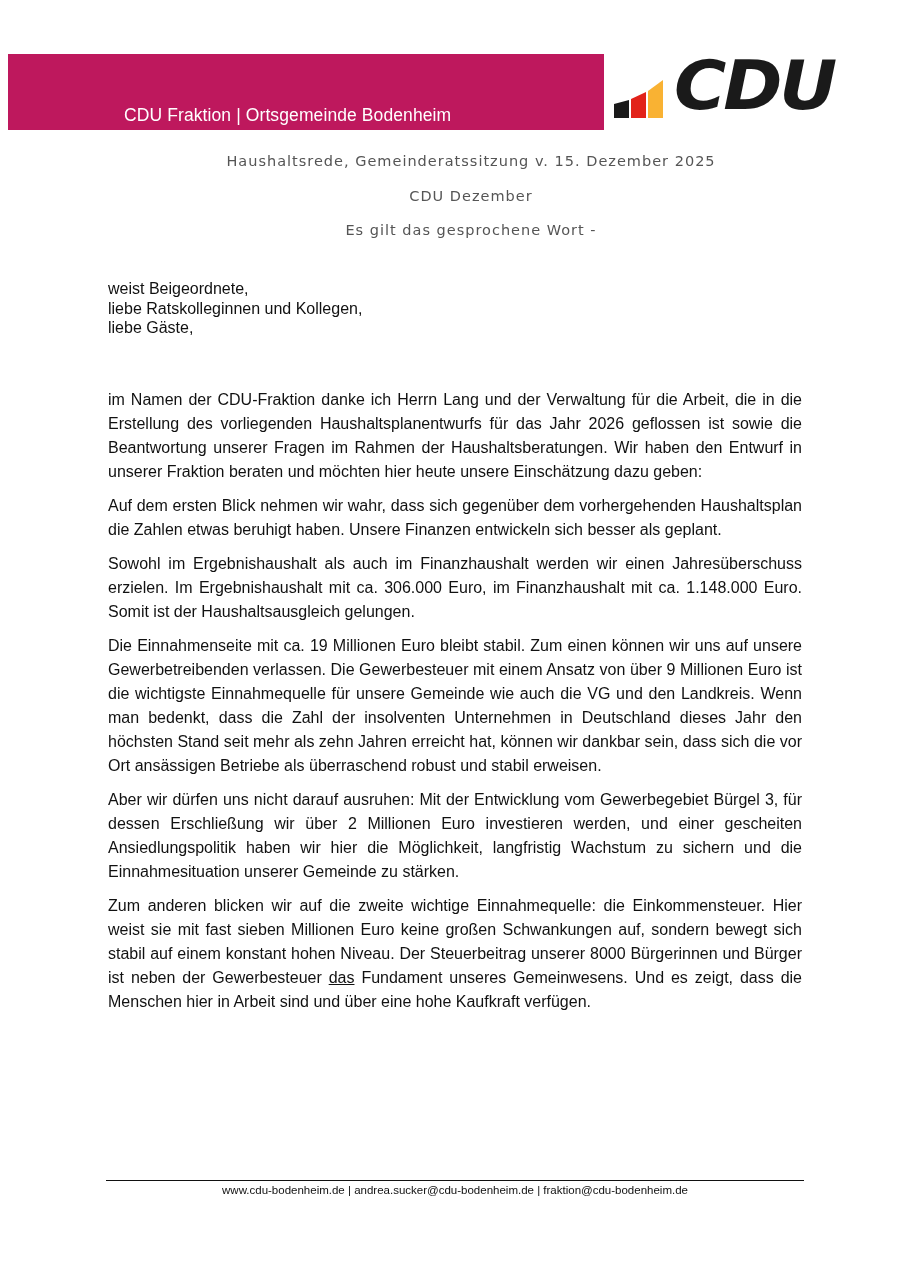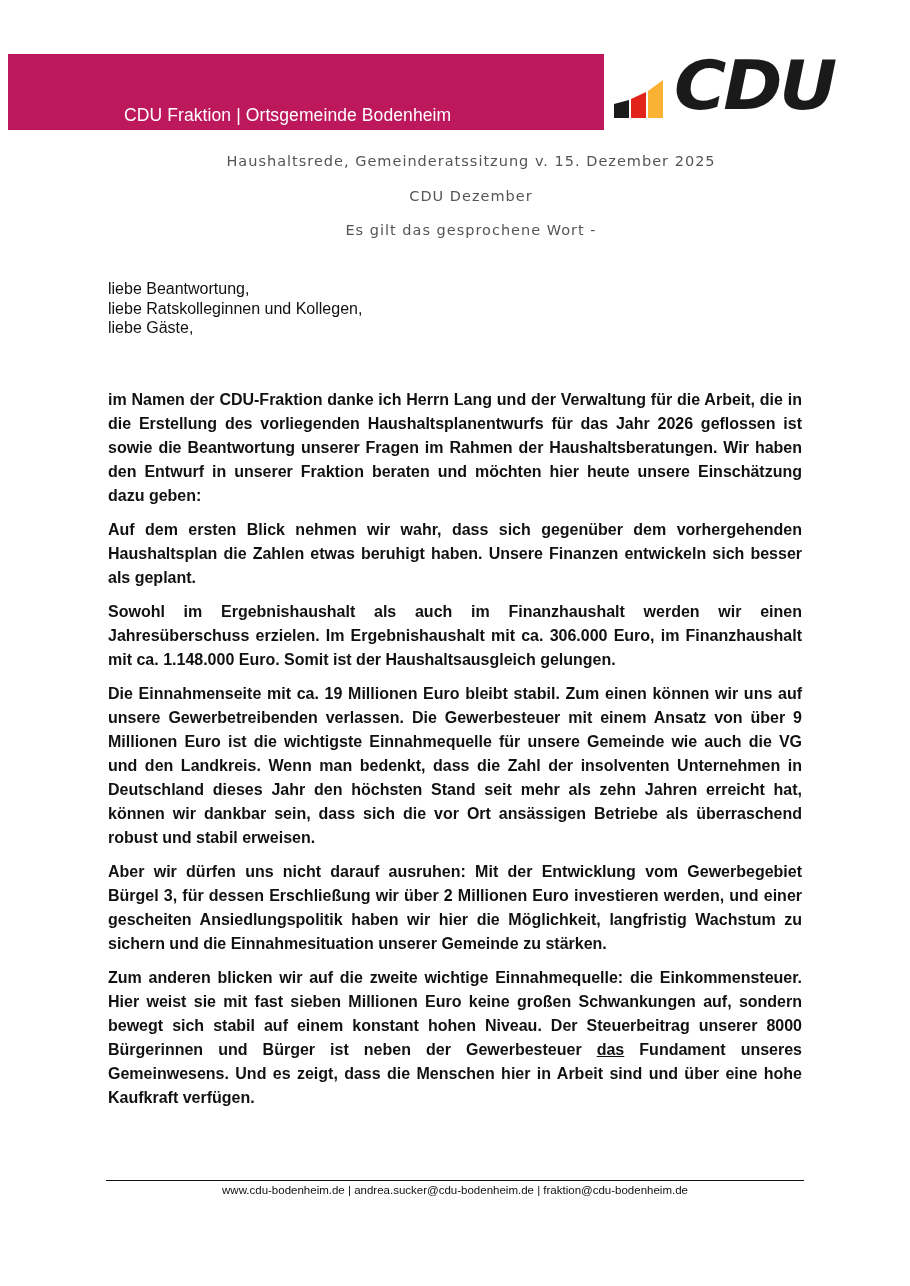--- a/index.html
+++ b/index.html
@@ -14,21 +14,21 @@
     .logo-text { position: absolute; left: 62px; top: -10px; font-family: "DejaVu Sans", sans-serif;
                  font-weight: bold; font-style: italic; font-size: 68px; color: #1a1a1a;
                  letter-spacing: -3px; line-height: 1; transform: scaleX(1.05);
                  transform-origin: left top; }
     .heading { position: absolute; left: 16px; width: 910px; text-align: center; color: #555;
                font-family: "DejaVu Sans", sans-serif; font-size: 14.5px; letter-spacing: 1px; }
     .body { position: absolute; left: 108px; width: 694px; font-size: 16px; line-height: 24px;
             font-family: "Liberation Sans", sans-serif; color: #111; }
     .salutation { top: 279px; }
     .salutation div { line-height: 19.5px; }
-    .para { margin: 0 0 10px 0; text-align: justify; font-weight: bold; }
+    .para { margin: 0 0 10px 0; text-align: justify; }
     .paras { top: 388px; }
     .underline { text-decoration: underline; }
     .footer-line { position: absolute; left: 106px; width: 698px; top: 1180px; height: 1px;
                    background: #111; }
     .footer { position: absolute; left: 0; width: 910px; top: 1183px; text-align: center;
               font-size: 11.5px; line-height: 14.5px; color: #111;
               font-family: "Liberation Sans", sans-serif; }
   </style>
 </head>
 <body>
@@ -44,21 +44,21 @@
     <polygon points="36,29 51,18 51,56 36,56" fill="#F9B233"></polygon>
   </svg>
   <span class="logo-text">CDU</span>
 </div>
 
 <div class="heading" style="top:153px;">Haushaltsrede, Gemeinderatssitzung v. 15. Dezember 2025</div>
 <div class="heading" style="top:188px;">CDU Dezember</div>
 <div class="heading" style="top:222px;">Es gilt das gesprochene Wort -</div>
 
 <div class="body salutation">
-  <div>liebe Beantwortung,</div>
+  <div>weist Beigeordnete,</div>
   <div>liebe Ratskolleginnen und Kollegen,</div>
   <div>liebe Gäste,</div>
 </div>
 
 <div class="body paras">
   <p class="para">im Namen der CDU-Fraktion danke ich Herrn Lang und der Verwaltung für die Arbeit, die in die Erstellung des vorliegenden Haushaltsplanentwurfs für das Jahr 2026 geflossen ist sowie die Beantwortung unserer Fragen im Rahmen der Haushaltsberatungen. Wir haben den Entwurf in unserer Fraktion beraten und möchten hier heute unsere Einschätzung dazu geben:</p>
   <p class="para">Auf dem ersten Blick nehmen wir wahr, dass sich gegenüber dem vorhergehenden Haushaltsplan die Zahlen etwas beruhigt haben. Unsere Finanzen entwickeln sich besser als geplant.</p>
   <p class="para">Sowohl im Ergebnishaushalt als auch im Finanzhaushalt werden wir einen Jahresüberschuss erzielen. Im Ergebnishaushalt mit ca. 306.000 Euro, im Finanzhaushalt mit ca. 1.148.000 Euro. Somit ist der Haushaltsausgleich gelungen.</p>
   <p class="para">Die Einnahmenseite mit ca. 19 Millionen Euro bleibt stabil. Zum einen können wir uns auf unsere Gewerbetreibenden verlassen. Die Gewerbesteuer mit einem Ansatz von über 9 Millionen Euro ist die wichtigste Einnahmequelle für unsere Gemeinde wie auch die VG und den Landkreis. Wenn man bedenkt, dass die Zahl der insolventen Unternehmen in Deutschland dieses Jahr den höchsten Stand seit mehr als zehn Jahren erreicht hat, können wir dankbar sein, dass sich die vor Ort ansässigen Betriebe als überraschend robust und stabil erweisen.</p>
   <p class="para">Aber wir dürfen uns nicht darauf ausruhen: Mit der Entwicklung vom Gewerbegebiet Bürgel 3, für dessen Erschließung wir über 2 Millionen Euro investieren werden, und einer gescheiten Ansiedlungspolitik haben wir hier die Möglichkeit, langfristig Wachstum zu sichern und die Einnahmesituation unserer Gemeinde zu stärken.</p>

